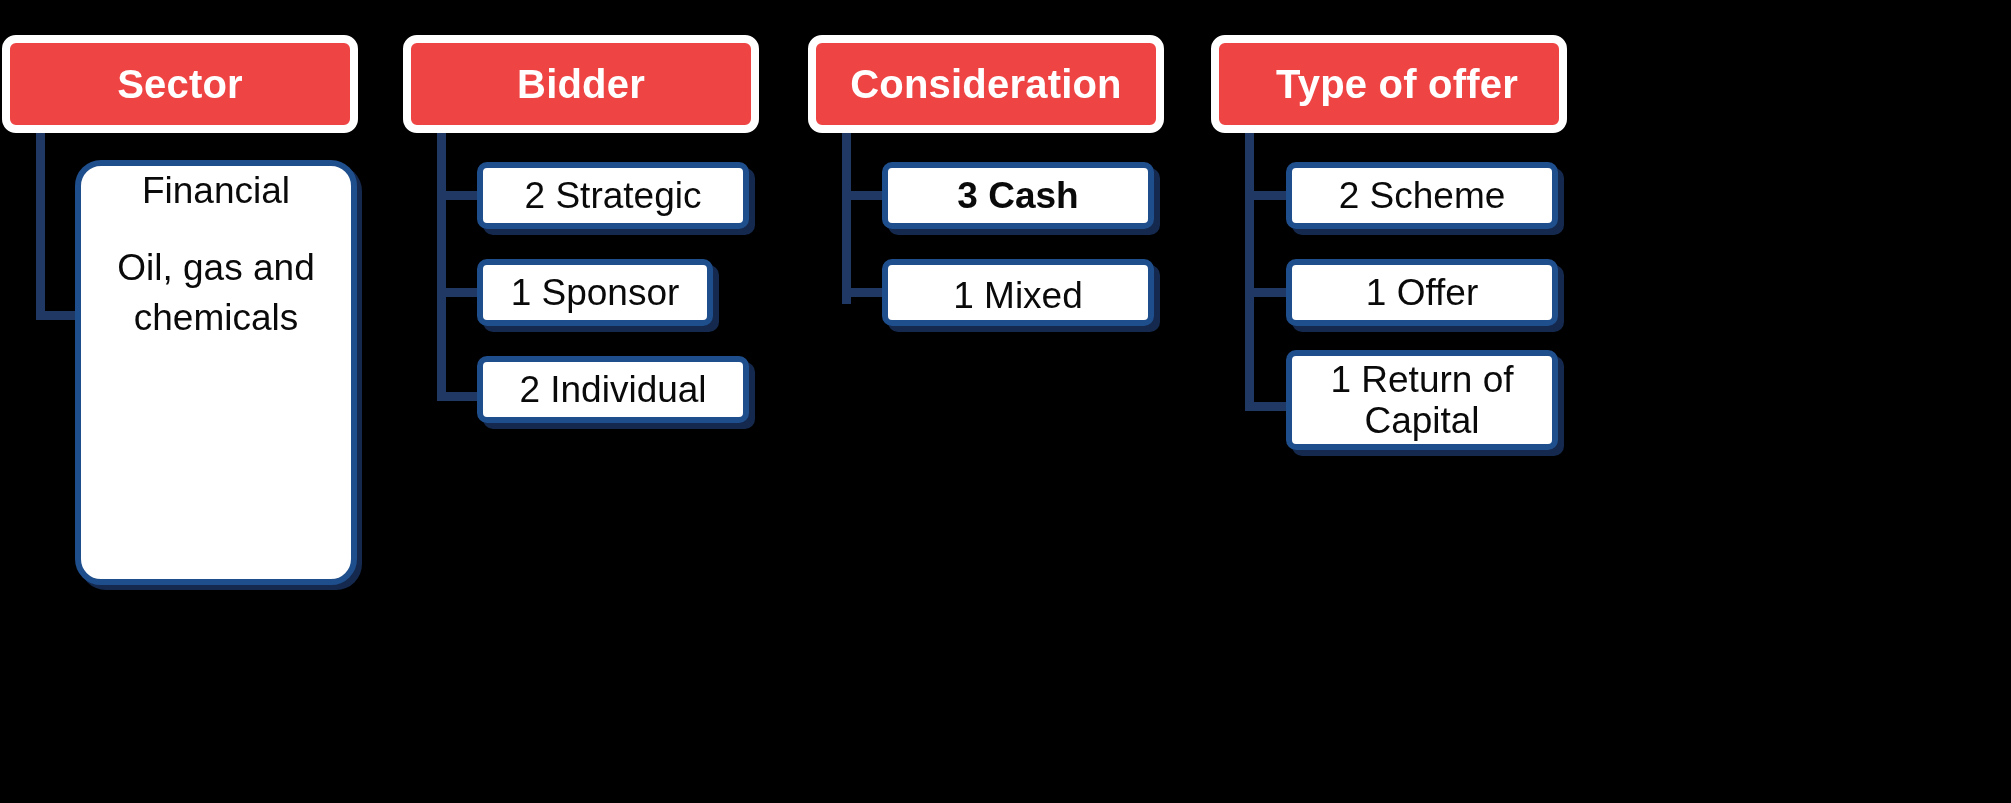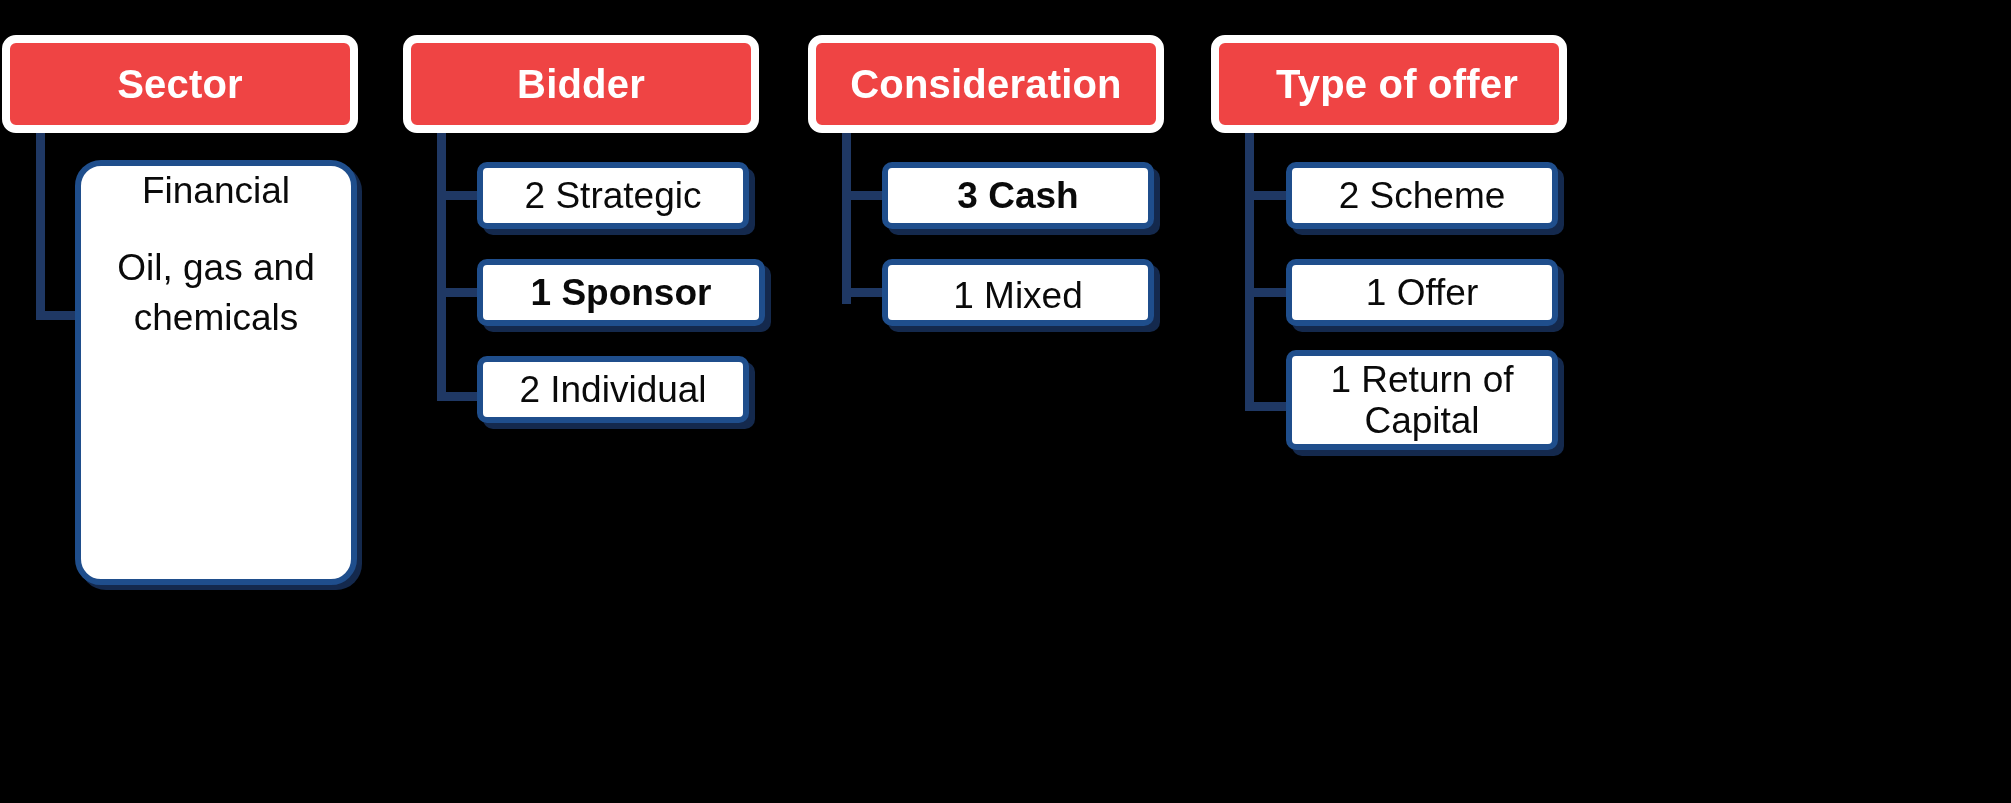--- a/index.html
+++ b/index.html
@@ -105,21 +105,21 @@
   </div>
 
   <div class="conn-v" style="left:437px; top:133px; width:9px; height:268px;"></div>
   <div class="conn-h" style="left:437px; top:191px; width:46px; height:9px;"></div>
   <div class="conn-h" style="left:437px; top:288px; width:46px; height:9px;"></div>
   <div class="conn-h" style="left:437px; top:392px; width:46px; height:9px;"></div>
 
   <div class="node-box" style="left:477px; top:162px; width:272px; height:67px;">
     <span>2 Strategic</span>
   </div>
-  <div class="node-box" style="left:477px; top:259px; width:288px; height:67px;font-weight:bold;">
+  <div class="node-box" style="left:477px; top:259px; width:236px; height:67px;">
     <span>1 Sponsor</span>
   </div>
   <div class="node-box" style="left:477px; top:356px; width:272px; height:67px;">
     <span>2 Individual</span>
   </div>
 
   <div class="col-header" style="left:808px; top:35px; width:356px; height:98px;">
     <span>Consideration</span>
   </div>
 

